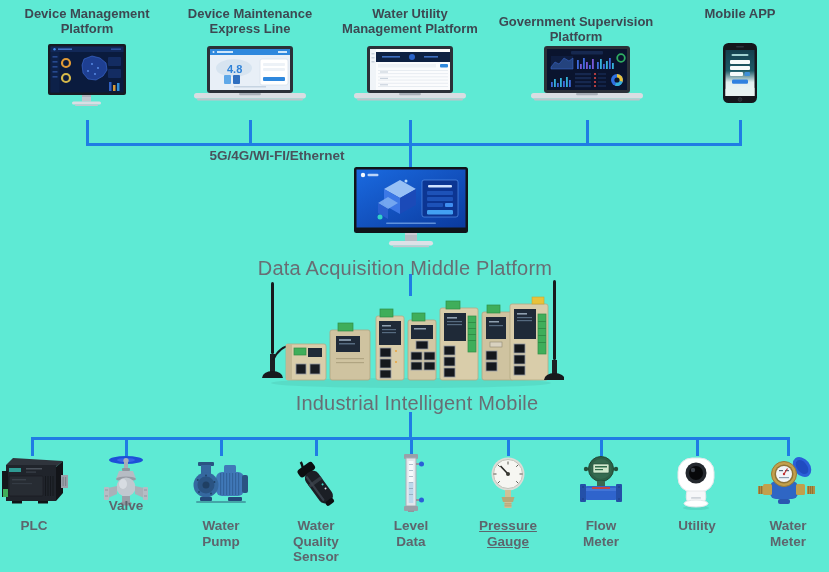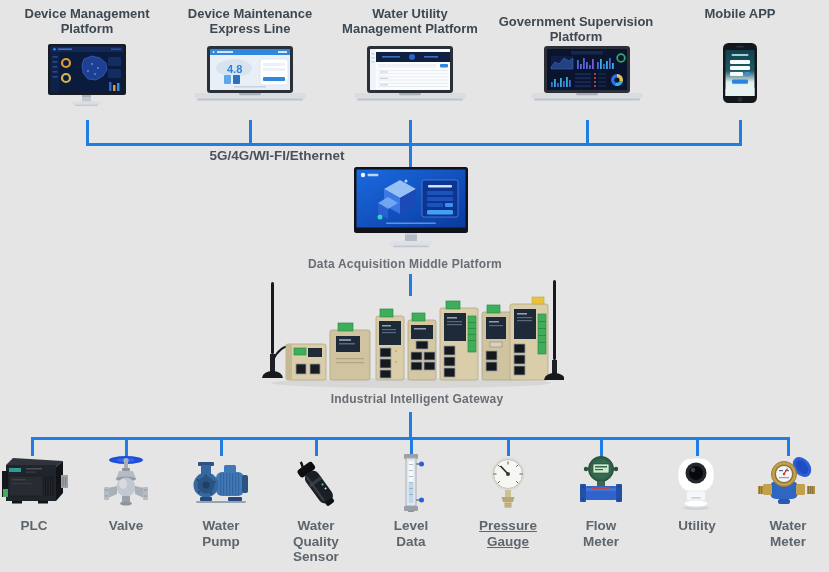--- a/index.html
+++ b/index.html
@@ -1,24 +1,24 @@
 <!DOCTYPE html>
 <html style="--connector: #1f7de4; --title-text: #3d4852; --network-text: #49525c; --big-label-text: #686e74; --label-text: #5d656d;"><head>
 <meta charset="utf-8">
 <style>
   html,body{margin:0;padding:0;background:#fff;}
-  .canvas{position:relative;width:829px;height:572px;background:#e5e5e5;overflow:hidden;
+  .canvas{position:relative;width:829px;height:572px;background:#5eead4;overflow:hidden;
           font-family:"Liberation Sans",sans-serif;}
   .line{position:absolute;background:var(--connector,#1f7de4);}
   .v{width:3px;} .h{height:3px;}
   .top-title{position:absolute;width:200px;text-align:center;white-space:pre-line;
              font-size:13px;line-height:15px;font-weight:700;color:var(--title-text,#3d4852);}
   .net-label{position:absolute;width:170px;text-align:center;font-size:13.5px;font-weight:700;
              color:var(--network-text,#49525c);}
-  .big-label{position:absolute;width:320px;text-align:center;font-size:12px;font-weight:700;
+  .big-label{position:absolute;width:320px;text-align:center;font-size:20px;font-weight:400;
              color:var(--big-label-text,#686e74);letter-spacing:.2px;}
   .dev-label{position:absolute;width:100px;text-align:center;white-space:pre-line;
              font-size:13.5px;line-height:15.5px;font-weight:700;color:var(--label-text,#5d656d);}
   .abs{position:absolute;}
 </style>
 </head>
 <body>
 
 <div class="canvas">
 
@@ -315,21 +315,21 @@
         <rect x="280" y="62" width="8" height="1" fill="#2f8e46"></rect>
       <rect x="256" y="64" width="11" height="9" fill="#15181d" stroke="#949aa2" stroke-width="0.8"></rect>
       <rect x="256" y="75" width="11" height="9" fill="#15181d" stroke="#949aa2" stroke-width="0.8"></rect>
       <rect x="256" y="86" width="11" height="9" fill="#15181d" stroke="#949aa2" stroke-width="0.8"></rect>
     </g>
     <rect x="295" y="0" width="3" height="80" rx="1.5" fill="#17191d"></rect>
     <rect x="294" y="80" width="5" height="16" fill="#1d2025"></rect>
     <path d="M286 100 a10.5 7 0 0 1 21 0 z" fill="#17191d"></path>
   </svg>
 
-  <div class="big-label" style="left:257px;top:392px;">Industrial Intelligent Gateway</div>
+  <div class="big-label" style="left:257px;top:392px;">Industrial Intelligent Mobile</div>
 
   <div class="line v" style="left:408.5px;top:412px;height:27px;"></div>
   <div class="line h" style="left:30.5px;top:437px;width:759px;"></div>
   <div class="line v" style="left:30.5px;top:439px;height:17px;"></div>
   <div class="line v" style="left:124.5px;top:439px;height:17px;"></div>
   <div class="line v" style="left:219.5px;top:439px;height:17px;"></div>
   <div class="line v" style="left:314.5px;top:439px;height:17px;"></div>
   <div class="line v" style="left:409.5px;top:439px;height:17px;"></div>
   <div class="line v" style="left:506.5px;top:439px;height:17px;"></div>
   <div class="line v" style="left:599.5px;top:439px;height:17px;"></div>
@@ -504,21 +504,21 @@
     <circle cx="26" cy="21" r="8" fill="#f2f5f8"></circle>
     <rect x="21" y="17" width="4" height="1.2" fill="#5a6a7a"></rect>
     <rect x="27" y="17" width="4" height="1.2" fill="#5a6a7a"></rect>
     <rect x="21" y="24" width="10" height="1.2" fill="#8fa0b0"></rect>
     <path d="M26 21 L29.5 15.5" stroke="#c03030" stroke-width="1.2"></path>
     <circle cx="26" cy="21" r="1.2" fill="#c03030"></circle>
     <rect x="20" y="46" width="12" height="5" rx="2" fill="#2a58b0"></rect>
   </svg>
 
   <div class="dev-label" style="left:-16px;top:518px;">PLC</div>
-  <div class="dev-label" style="left:76px;top:518px;">Valve</div>
+  <div class="dev-label" style="left:76px;top:498px;">Valve</div>
   <div class="dev-label" style="left:171px;top:518px;">Water
 Pump</div>
   <div class="dev-label" style="left:266px;top:518px;">Water
 Quality
 Sensor</div>
   <div class="dev-label" style="left:361px;top:518px;">Level
 Data</div>
   <div class="dev-label" style="left:458px;top:518px;text-decoration:underline;">Pressure
 Gauge</div>
   <div class="dev-label" style="left:551px;top:518px;">Flow

